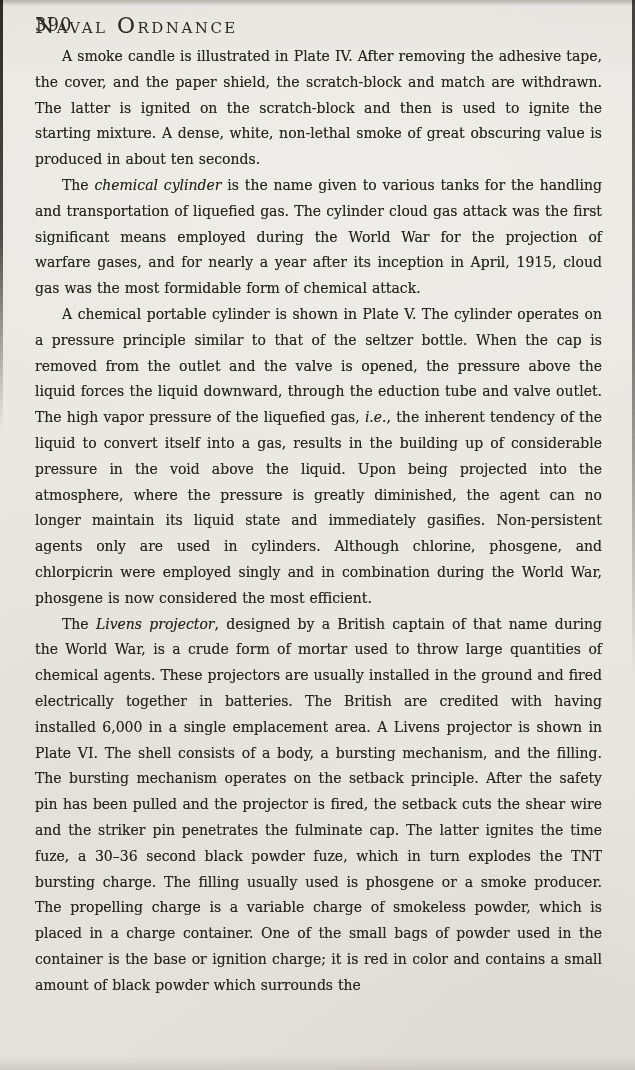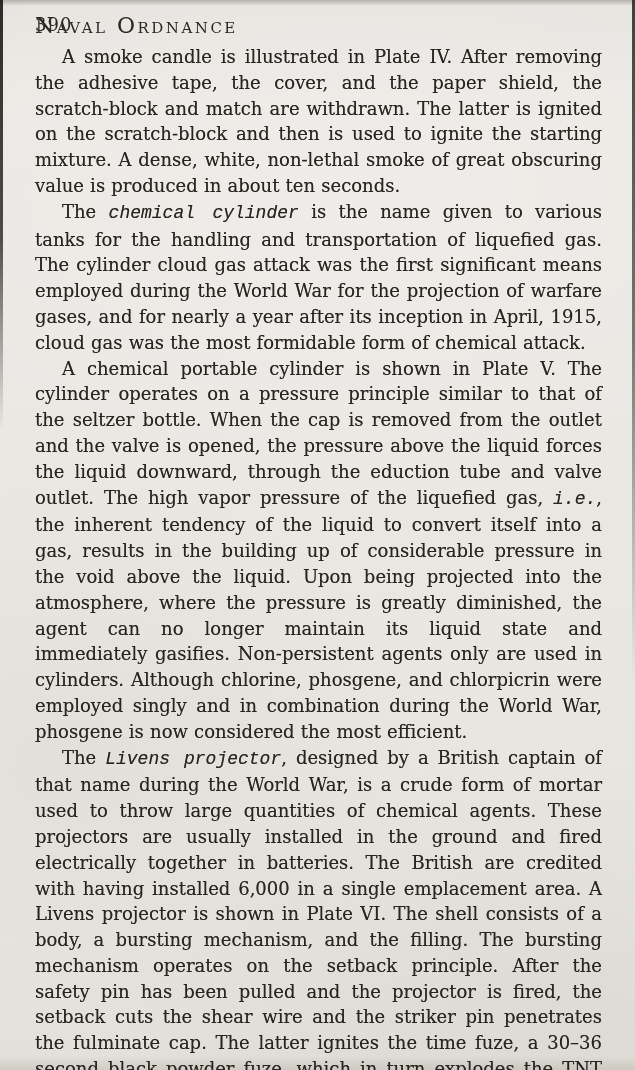--- a/index.html
+++ b/index.html
@@ -68,31 +68,30 @@
   .text-body {
     position: absolute;
     left: 35px;
     top: 44px;
     width: 567px;
     color: #282520;
     text-shadow: 0 0 0.5px rgba(43,40,34,0.55);
   }
   .para {
     margin: 0;
-    font-size: 18px;
+    font-size: 14px;
     line-height: 25.8px;
     text-align: justify;
     text-indent: 27px;
     hyphens: auto;
     -webkit-hyphens: auto;
     word-spacing: 0.5px;
   }
   .para em {
     font-style: italic;
-    font-family: Liberation Mono, monospace;
   }
 </style>
 </head>
 <body>
 
 <div class="page">
   <div class="edge-top"></div>
   <div class="edge-left"></div>
   <div class="edge-right"></div>
   <div class="edge-bottom"></div>

